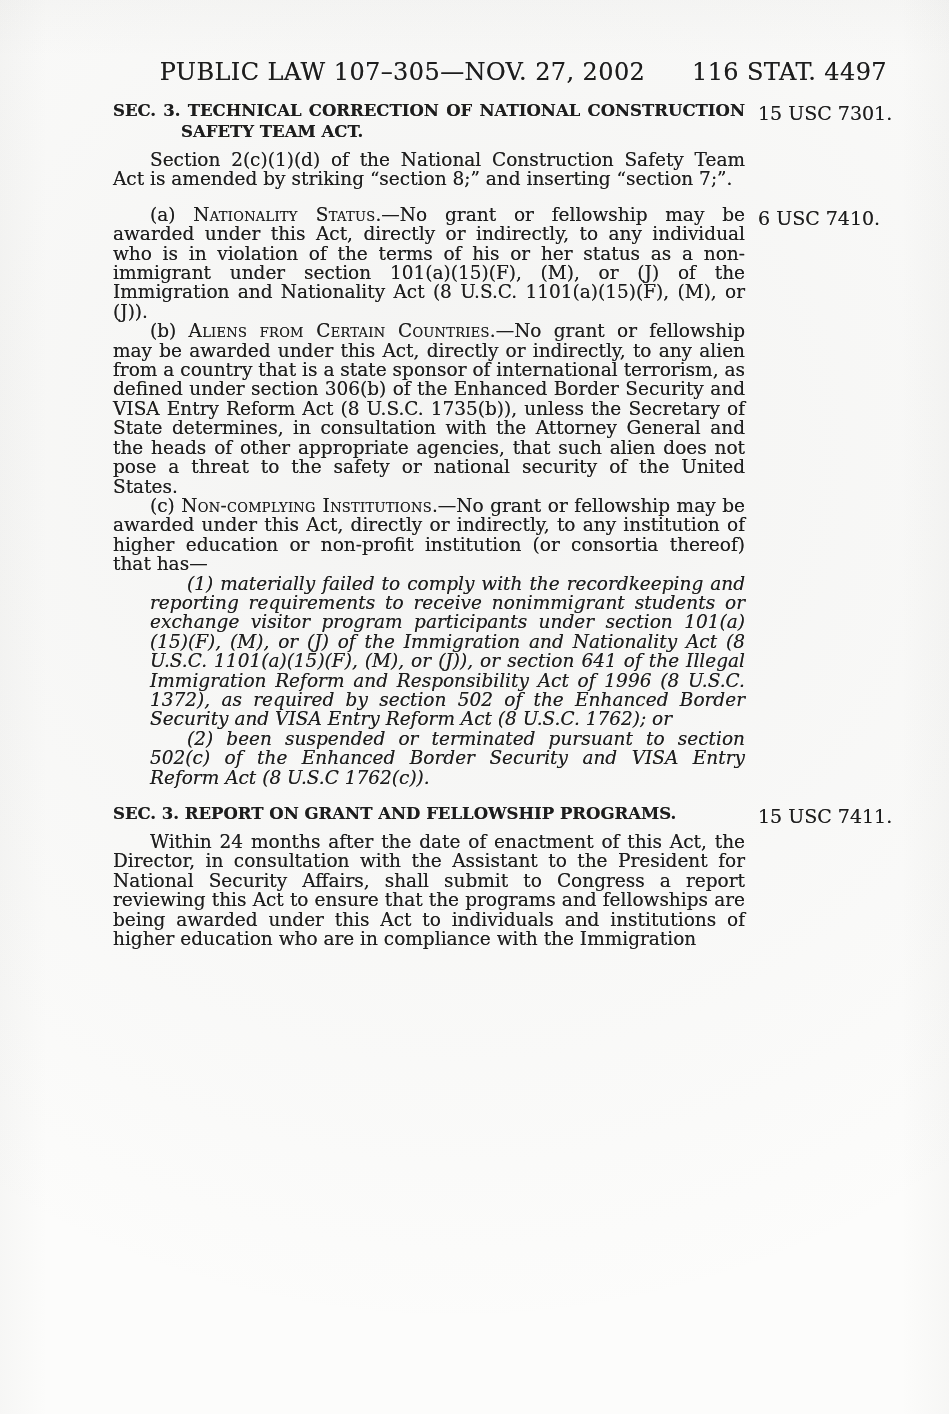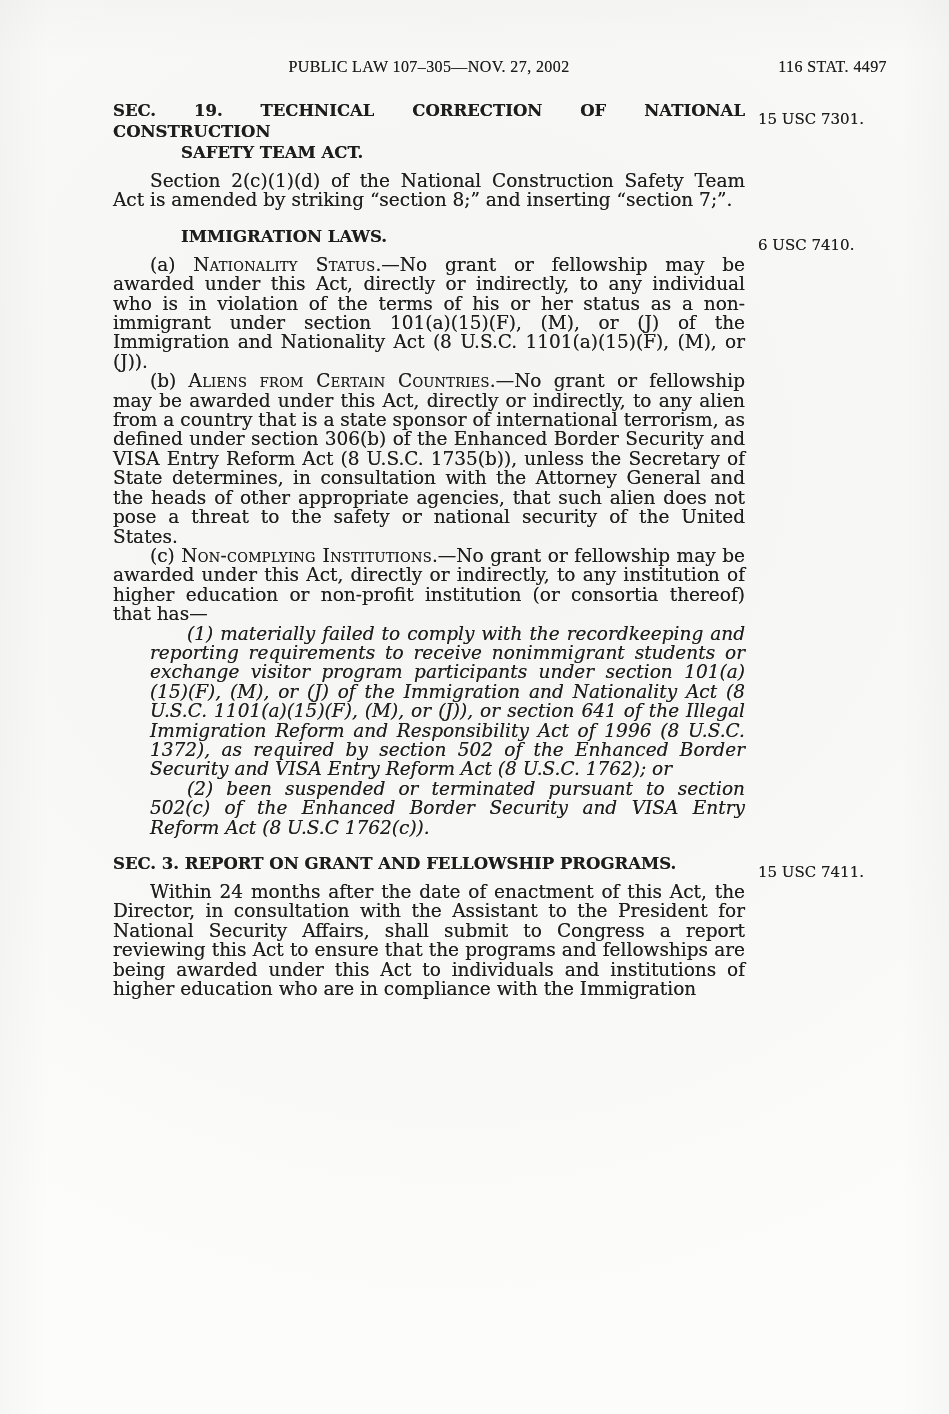--- a/index.html
+++ b/index.html
@@ -17,42 +17,42 @@
   .scan-overlay {
     position: absolute; inset: 0; pointer-events: none;
     background:
       radial-gradient(ellipse 120% 80% at 48% 32%, rgba(130,130,124,0.07), rgba(130,130,124,0.02) 60%, transparent 78%),
       linear-gradient(90deg, rgba(140,140,134,0.05), transparent 5%, transparent 95%, rgba(140,140,134,0.05)),
       linear-gradient(180deg, rgba(140,140,134,0.04), transparent 4%);
   }
   .running-head {
     position: absolute; top: 58px; left: 113px; right: 62px;
     display: flex; align-items: flex-start;
-    font-size: 16px; letter-spacing: 0.4px; white-space: nowrap; font-family: Liberation Serif, serif;
+    font-size: 24px; letter-spacing: 0.4px; white-space: nowrap;
   }
   .law-title { width: 632px; text-align: center; }
   .stat-page { flex: 1; text-align: right; }
   .content {
     position: absolute; top: 100px; left: 113px; width: 632px;
     font-size: 18.5px; line-height: 19.4px;
   }
   .sec-heading {
     position: relative;
     font-weight: bold;
     font-size: 16.5px;
     line-height: 21px;
     margin-bottom: 8px;
   }
   .sec-heading .h-line1 { text-align: justify; text-align-last: justify; }
   .sec-heading .h-line2 { margin-left: 68px; }
   .sec-heading .h-single { text-align: left; }
   .mt-sec { margin-top: 16px; }
   .margin-note {
-    position: absolute; left: 645px; top: 10px;
-    font-weight: normal; font-size: 15px; line-height: 18px;
+    position: absolute; left: 645px; top: 4px;
+    font-weight: normal; font-size: 19px; line-height: 18px;
     white-space: nowrap;
   }
   .para {
     text-align: justify;
     text-indent: 37px;
   }
   .subpara {
     text-align: justify;
     margin-left: 37px;
     text-indent: 37px;
@@ -67,28 +67,27 @@
   <div class="scan-overlay"></div>
 
   <div class="running-head">
     <div class="law-title">PUBLIC LAW 107–305—NOV. 27, 2002</div>
     <div class="stat-page">116 STAT. 4497</div>
   </div>
 
   <div class="content">
 
     <div class="sec-heading">
-      <div class="h-line1">SEC. 19. TECHNICAL CORRECTION OF NATIONAL CONSTRUCTION</div>
+      <div class="h-line1">SEC. 3. TECHNICAL CORRECTION OF NATIONAL CONSTRUCTION</div>
       <div class="h-line2">SAFETY TEAM ACT.</div>
       <span class="margin-note">15 USC 7301.</span>
     </div>
     <p class="para">Section 2(c)(1)(d) of the National Construction Safety Team Act is amended by striking “section 8;” and inserting “section 7;”.</p>
 
     <div class="sec-heading mt-sec">
-      <div class="h-line2">IMMIGRATION LAWS.</div>
       <span class="margin-note">6 USC 7410.</span>
     </div>
 
     <p class="para"><span>(a) </span><span class="sc">Nationality Status</span><span>.—No grant or fellowship may be awarded under this Act, directly or indirectly, to any individual who is in violation of the terms of his or her status as a non-immigrant under section 101(a)(15)(F), (M), or (J) of the Immigration and Nationality Act (8 U.S.C. 1101(a)(15)(F), (M), or (J)).</span></p>
 
     <p class="para"><span>(b) </span><span class="sc">Aliens from Certain Countries</span><span>.—No grant or fellowship may be awarded under this Act, directly or indirectly, to any alien from a country that is a state sponsor of international terrorism, as defined under section 306(b) of the Enhanced Border Security and VISA Entry Reform Act (8 U.S.C. 1735(b)), unless the Secretary of State determines, in consultation with the Attorney General and the heads of other appropriate agencies, that such alien does not pose a threat to the safety or national security of the United States.</span></p>
 
     <p class="para"><span>(c) </span><span class="sc">Non-complying Institutions</span><span>.—No grant or fellowship may be awarded under this Act, directly or indirectly, to any institution of higher education or non-profit institution (or consortia thereof) that has—</span></p>
 
     <p class="subpara">(1) materially failed to comply with the recordkeeping and reporting requirements to receive nonimmigrant students or exchange visitor program participants under section 101(a)(15)(F), (M), or (J) of the Immigration and Nationality Act (8 U.S.C. 1101(a)(15)(F), (M), or (J)), or section 641 of the Illegal Immigration Reform and Responsibility Act of 1996 (8 U.S.C. 1372), as required by section 502 of the Enhanced Border Security and VISA Entry Reform Act (8 U.S.C. 1762); or</p>

